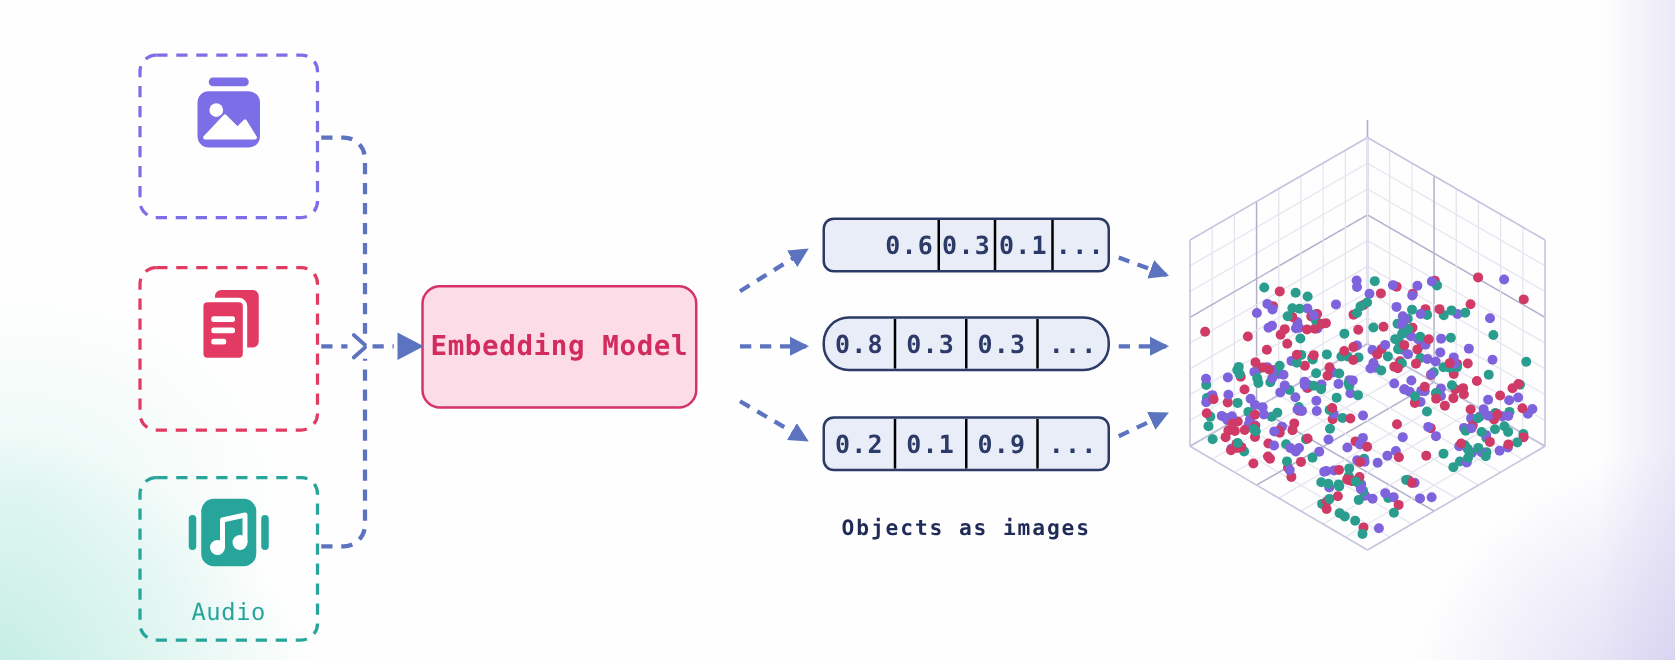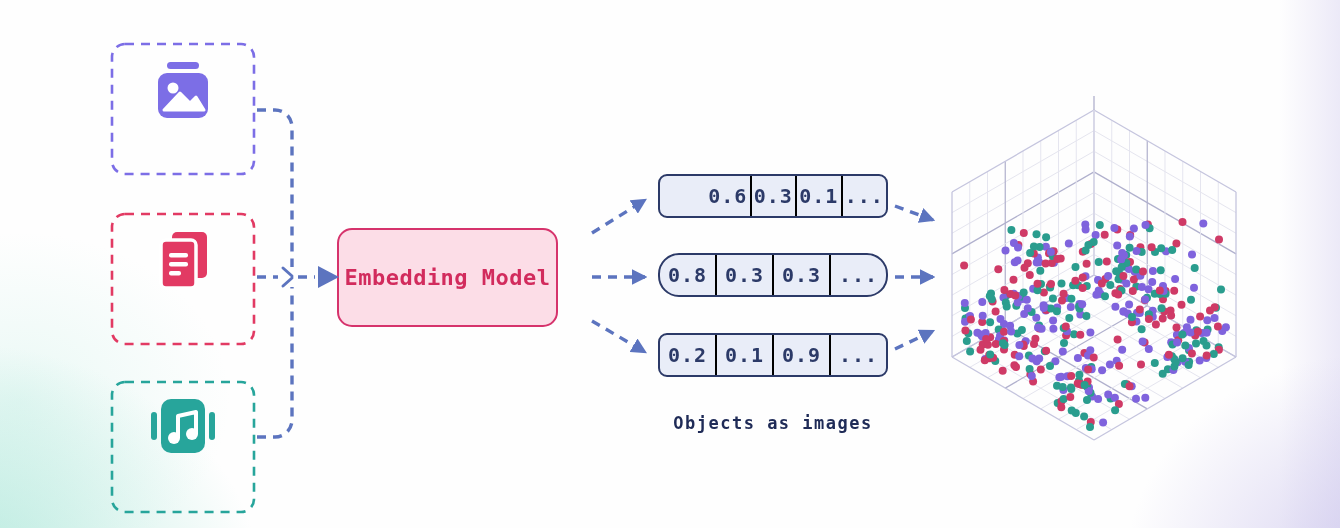--- a/index.html
+++ b/index.html
@@ -94,20 +94,21 @@
     <div class="icon-wrap">
       <svg width="68" height="58" viewBox="0 0 68 58">
         <rect x="2" y="14" width="6" height="28" rx="3" fill="#27a59b"></rect>
         <rect x="60" y="14" width="6" height="28" rx="3" fill="#27a59b"></rect>
         <rect x="12" y="1" width="44" height="54" rx="10" fill="#27a59b"></rect>
         <path d="M29 40 V18 L47 14 V36" fill="none" stroke="#fff" stroke-width="4" stroke-linejoin="round"></path>
         <circle cx="25" cy="40" r="6" fill="#fff"></circle>
         <circle cx="43" cy="36" r="6" fill="#fff"></circle>
       </svg>
     </div>
+    <div class="label">Audio</div>
   </div>
 
   <div class="model-box">
     <span class="model-label">Embedding Model</span>
   </div>
 
   <div class="vrow vrow-1">
     <div class="vcell">0.6</div>
     <div class="vcell">0.3</div>
     <div class="vcell">0.1</div>

